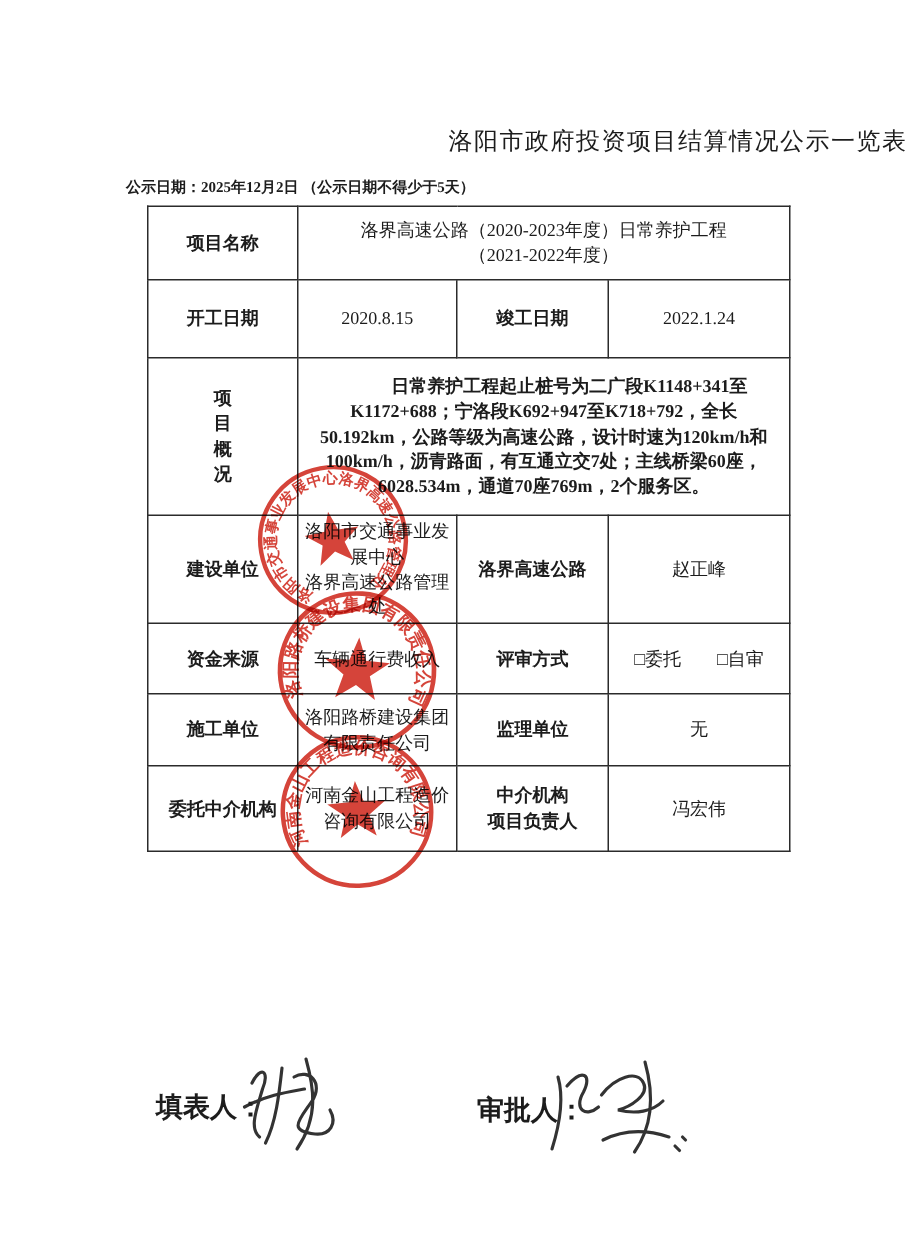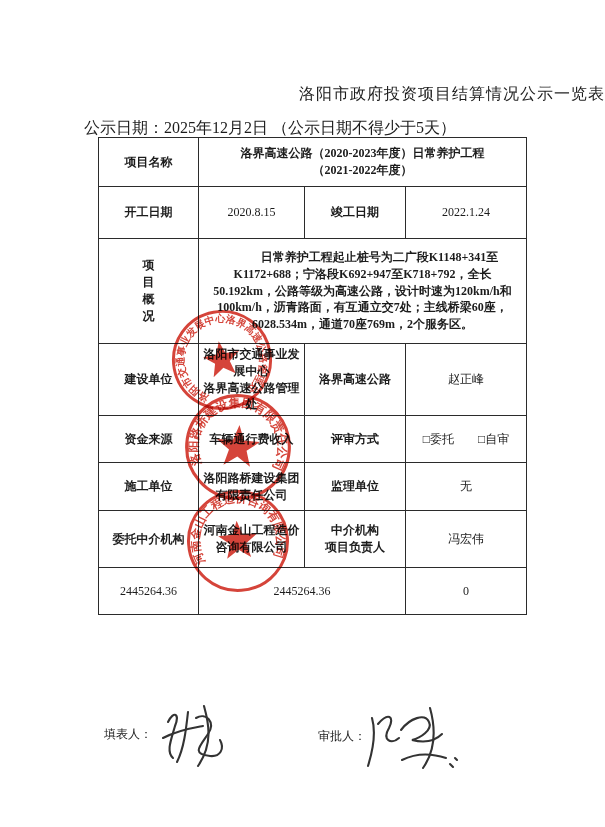--- a/index.html
+++ b/index.html
@@ -6,47 +6,47 @@
   body{
     width:605px;height:827px;background:#ffffff;position:relative;
     font-family:"Liberation Serif","DejaVu Serif",serif;color:#1c1c1c;
     overflow:hidden;
   }
   .doc-title{
     position:absolute;top:84px;left:0;width:605px;text-align:right;
     font-size:16px;font-weight:normal;letter-spacing:1px;margin:0;
   }
   .date-line{
-    position:absolute;top:118px;left:84px;font-size:16px;font-weight:normal;
+    position:absolute;top:118px;left:84px;font-size:10px;font-weight:bold;
   }
   table.main{
     position:absolute;left:98px;top:137px;width:428px;
     border-collapse:collapse;table-layout:fixed;
   }
   table.main td{
     border:1.4px solid #2b2b2b;text-align:center;vertical-align:middle;
     font-size:12px;line-height:1.4;padding:2px 4px;overflow:hidden;
   }
   td.lab{font-weight:bold;}
-  td.b{font-weight:bold;}
+  td.b{font-weight:normal;}
   .pre{white-space:pre-line;}
   tr.r1{height:49px} tr.r2{height:52px} tr.r3{height:105px}
   tr.r4{height:52px} tr.r5{height:47px} tr.r6{height:48px}
   tr.r7{height:57px} tr.r8{height:59px} tr.r9{height:55px} tr.r10{height:47px}
   td.overview-cell{
     text-align:justify;text-align-last:center;text-indent:34px;
     padding:4px 7px;font-weight:bold;
   }
   td.vlabel{line-height:1.75;font-weight:bold;}
   .stamp{position:absolute;mix-blend-mode:multiply;opacity:.88;pointer-events:none;}
   .stamp text{
     font-family:"Liberation Sans","DejaVu Sans",sans-serif;font-weight:bold;
   }
   .sig{position:absolute;pointer-events:none;}
-  .foot-label{position:absolute;font-size:12px;font-weight:normal;}
+  .foot-label{position:absolute;font-size:18px;font-weight:bold;}
 </style>
 </head>
 <body>
 
 <h1 class="doc-title">洛阳市政府投资项目结算情况公示一览表</h1>
 <div class="date-line">公示日期：2025年12月2日 （公示日期不得少于5天）</div>
 
 <table class="main">
   <colgroup>
     <col style="width:100px">
@@ -92,25 +92,20 @@
     <td class="lab">监理单位</td>
     <td>无</td>
   </tr>
   <tr class="r7">
     <td class="lab">委托中介机构</td>
     <td class="b">河南金山工程造价咨询有限公司</td>
     <td class="lab pre">中介机构
 项目负责人</td>
     <td>冯宏伟</td>
   </tr>
-  <tr class="r10">
-    <td>2445264.36</td>
-    <td colspan="2">2445264.36</td>
-    <td>0</td>
-  </tr>
 </tbody>
   </table>
 
 <svg class="stamp" style="left:170px;top:308px;transform:rotate(-10deg);" width="104" height="104" viewBox="0 0 120 120">
   <defs>
       <path id="ring1" d="M 60,104 A 44,44 0 1 1 60.02,104"></path>
     </defs>
   <circle cx="60" cy="60" r="56" fill="none" stroke="#cf2a1e" stroke-width="3.4"></circle>
   <polygon fill="#cf2a1e" points="60,38 65.3,52.7 80.9,53.2 68.6,62.8 72.9,77.8 60,69 47.1,77.8 51.4,62.8 39.1,53.2 54.7,52.7"></polygon>
   <text font-size="11.5" fill="#cf2a1e"><textPath href="#ring1" startOffset="50%" text-anchor="middle">洛阳市交通事业发展中心洛界高速公路管理处</textPath></text>

